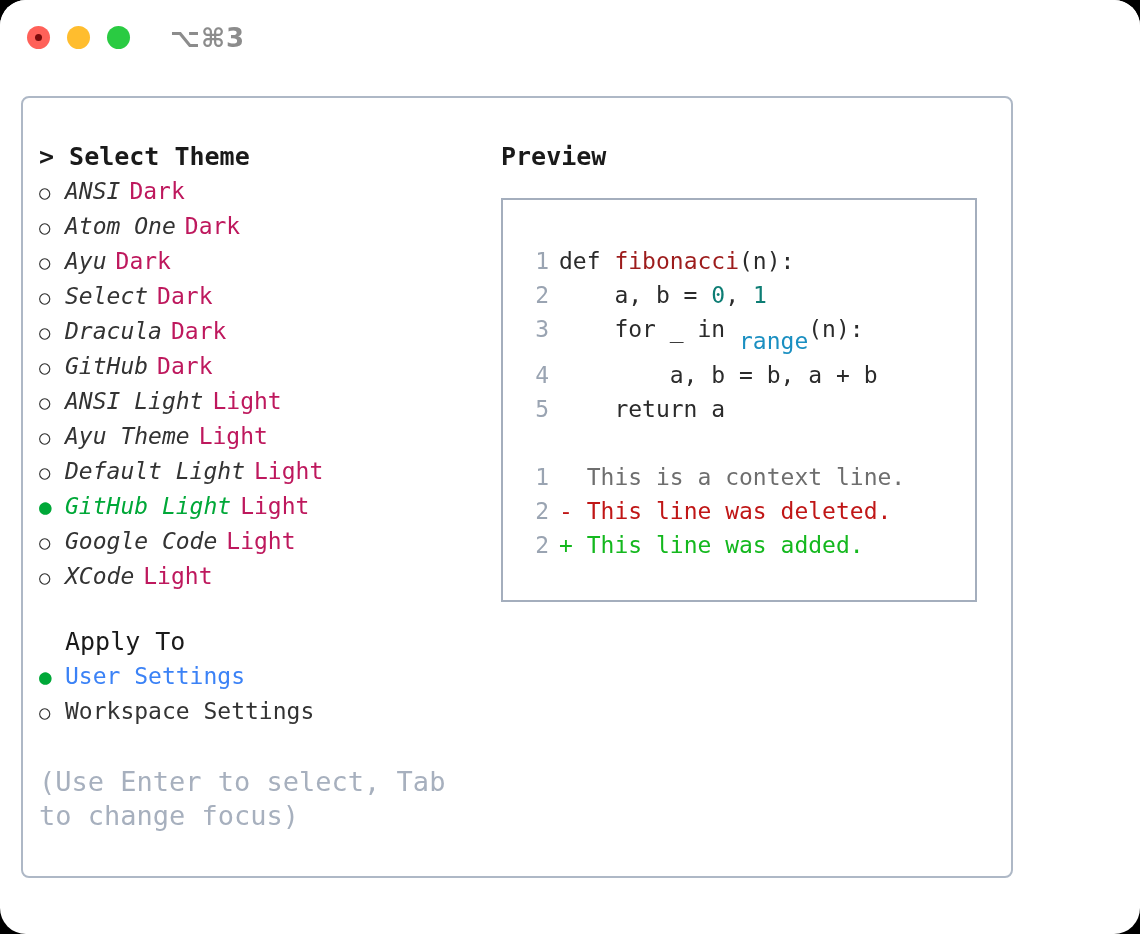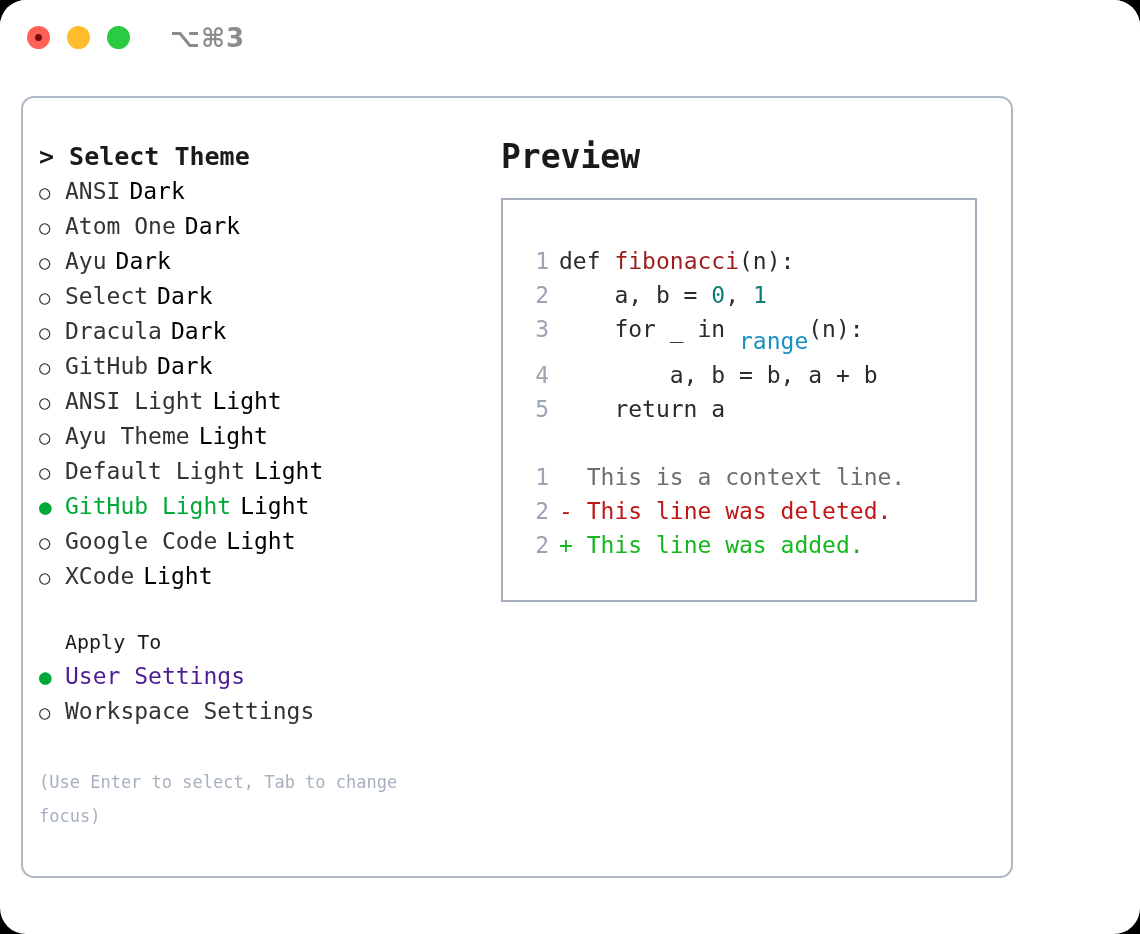--- a/index.html
+++ b/index.html
@@ -72,21 +72,21 @@
   }
 
   
   #main-panel {
     position: absolute;
     left: 21px;
     top: 96px;
     width: 992px;
     height: 782px;
     border: 2px solid #aeb8c6;
-    border-radius: 13px;
+    border-radius: 8px;
     background: #ffffff;
     box-sizing: border-box;
   }
 
   
   #theme-column {
     position: absolute;
     left: 16px;
     top: 42px;
     width: 440px;
@@ -116,69 +116,69 @@
     width: 26px;
     flex: 0 0 26px;
     font-size: 19px;
     color: #333333;
     line-height: 34px;
   }
   .marker.sel {
     color: #00a838;
     font-size: 21px;
   }
-  .theme-name { color: #333333; }
+  .theme-name { color: #333333; font-style: italic; }
   .theme-row.selected .theme-name { color: #00a838; text-align: right; }
   .theme-badge {
-    color: #000000;
+    color: #be185d;
     margin-left: 9px;
     text-align: right;
   }
 
   
   #apply-group { margin-top: 31px; }
   .apply-title {
     font-family: "DejaVu Sans Mono", "Liberation Mono", monospace;
-    font-size: 20px;
+    font-size: 25px;
     color: #1a1a1a;
     line-height: 34px;
     padding-left: 26px;
     white-space: pre;
   }
   .apply-row {
     display: flex;
     align-items: baseline;
     font-family: "DejaVu Sans Mono", "Liberation Mono", monospace;
     font-size: 23px;
     line-height: 34px;
     white-space: pre;
     color: #333333;
   }
-  .apply-row.selected .apply-label { color: #4c1d95; }
+  .apply-row.selected .apply-label { color: #3b82f6; }
 
   
   #hint {
     margin-top: 36px;
     width: 408px;
     font-family: "DejaVu Sans Mono", "Liberation Mono", monospace;
-    font-size: 17px;
+    font-size: 27px;
     line-height: 34px;
     color: #a7b0be;
   }
 
   
   #preview-column {
     position: absolute;
     left: 478px;
     top: 42px;
     width: 500px;
   }
   #preview-title {
     font-family: "DejaVu Sans Mono", "Liberation Mono", monospace;
-    font-size: 33px;
+    font-size: 25px;
     font-weight: 700;
     color: #1a1a1a;
     line-height: 34px;
   }
   #preview-box {
     margin-top: 24px;
     width: 476px;
     height: 404px;
     border: 2px solid #a4aebd;
     box-sizing: border-box;

